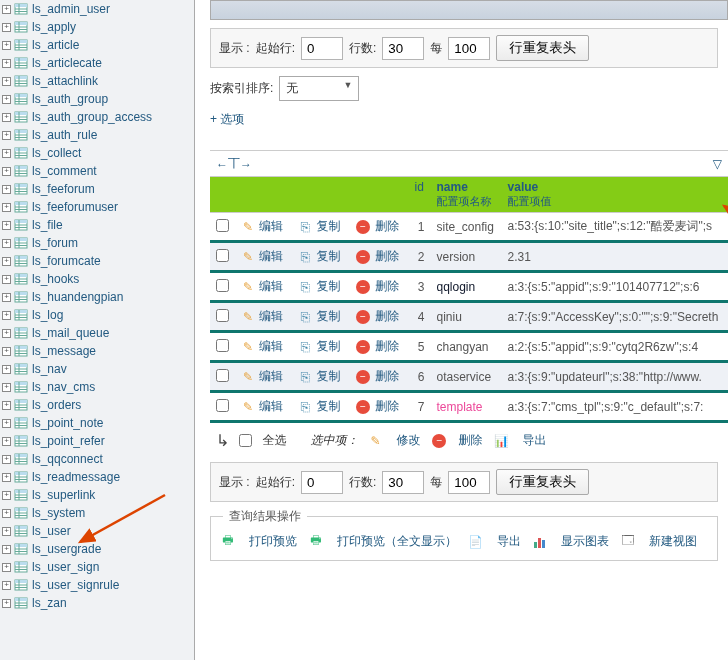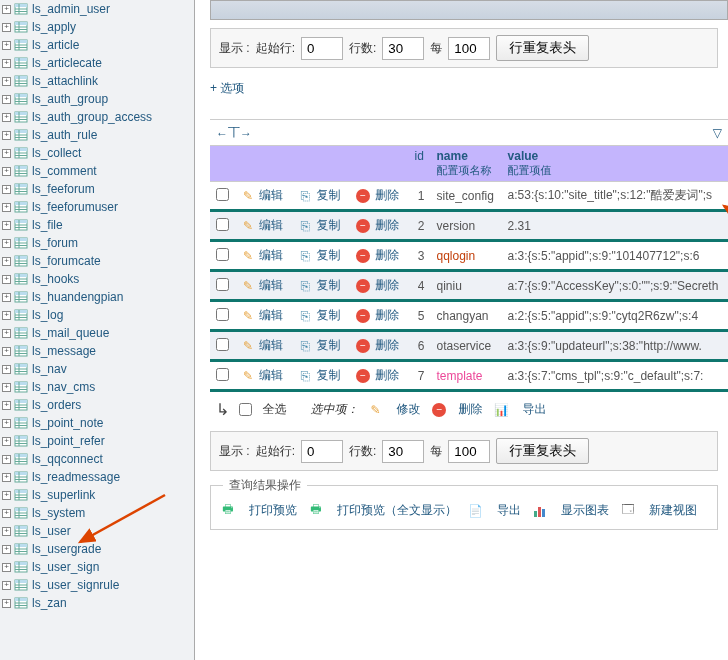--- a/index.html
+++ b/index.html
@@ -15,21 +15,21 @@
 .ctrl-row { background: #f7f7f7; border: 1px solid #ccc; padding: 6px 8px; margin: 4px 10px 8px 0; display: flex; align-items: center; gap: 6px; }
 .ctrl-label { color: #333; }
 .inp { border: 1px solid #b4b4b4; padding: 3px 5px; width: 42px; text-align: left; background: #fff; }
 .btn-row { border: 1px solid #aaa; background: linear-gradient(#fcfcfc,#ececec); padding: 3px 12px; cursor: pointer; border-radius: 2px; }
 .sort-row { display: flex; align-items: center; gap: 6px; margin: 6px 0 6px 0; }
 .select-box { border: 1px solid #aaa; padding: 3px 60px 3px 6px; background: #fff; position: relative; }
 .select-box::after { content: "▼"; position: absolute; right: 6px; font-size: 9px; color: #555; }
 .options-link { color: #235a81; margin: 4px 0 22px 0; display: inline-block; }
 .sort-header { border-top: 1px solid #ccc; border-bottom: 1px solid #ccc; padding: 4px 6px; display: flex; align-items: center; gap: 8px; color: #235a81; }
 table.data { border-collapse: collapse; width: 520px; }
-table.data th { background: #c4b5fd; text-align: left; padding: 3px 6px; border-bottom: 1px solid #ccc; color: #235a81; font-weight: normal; vertical-align: top; }
+table.data th { background: #84cc16; text-align: left; padding: 3px 6px; border-bottom: 1px solid #ccc; color: #235a81; font-weight: normal; vertical-align: top; }
 table.data th .sub2 { color: #235a81; font-size: 11px; display: block; }
 table.data td { padding: 5px 6px; border-bottom: 3px solid #0f766e; text-align: left; vertical-align: middle; }
 table.data tr.odd { background: #fff; }
 table.data tr.even { background: #eef1f6; }
 .act-link { color: #235a81; margin: 0 2px; cursor: pointer; }
 .icon-sm { display: inline-flex; width: 14px; height: 14px; align-items: center; justify-content: center; vertical-align: middle; margin-right: 2px; }
 .pencil { color: #e6a23c; }
 .del-circle { width: 14px; height: 14px; border-radius: 50%; background: #e74c3c; color: #fff; display: inline-flex; align-items: center; justify-content: center; font-size: 10px; line-height: 1; }
 .chk { width: 13px; height: 13px; }
 .btm-actions { display: flex; align-items: center; gap: 10px; padding: 8px 6px; }
@@ -511,20 +511,24 @@
     <span class="ctrl-label">显示 :</span>
     <span class="ctrl-label">起始行:</span>
     <input class="inp" value="0" style="">
     <span class="ctrl-label">行数:</span>
     <input class="inp" value="30" style="">
     <span class="ctrl-label">每</span>
     <input class="inp" value="100" style="">
     <button class="btn-row">行重复表头</button>
   </div>
 
+  <div class="sort-row">
+    <span>按索引排序:</span>
+    <div class="select-box">无</div>
+  </div>
 
   <a class="options-link">+ 选项</a>
 
   <div class="sort-header">
     <span>←丅→</span>
     <span style="margin-left:auto">▽</span>
   </div>
 
   <table class="data">
     <thead>
@@ -554,21 +558,21 @@
           <td style="text-align:right;color:#555">2</td>
           <td style="color:#555">version</td>
           <td style="color:#555;white-space:nowrap">2.31</td>
         </tr>
         <tr class="odd">
           <td><input type="checkbox" class="chk" style=""></td>
           <td style="white-space:nowrap"><span class="icon-sm pencil">✎</span><a class="act-link">编辑</a></td>
           <td style="white-space:nowrap"><span class="icon-sm" style="color:#48a">⎘</span><a class="act-link">复制</a></td>
           <td style="white-space:nowrap"><span class="del-circle">−</span> <a class="act-link">删除</a></td>
           <td style="text-align:right;color:#555">3</td>
-          <td style="color:#c2410c">qqlogin</td>
+          <td style="color:#0f172a">qqlogin</td>
           <td style="color:#555;white-space:nowrap">a:3:{s:5:"appid";s:9:"101407712";s:6</td>
         </tr>
         <tr class="even">
           <td><input type="checkbox" class="chk" style=""></td>
           <td style="white-space:nowrap"><span class="icon-sm pencil">✎</span><a class="act-link">编辑</a></td>
           <td style="white-space:nowrap"><span class="icon-sm" style="color:#48a">⎘</span><a class="act-link">复制</a></td>
           <td style="white-space:nowrap"><span class="del-circle">−</span> <a class="act-link">删除</a></td>
           <td style="text-align:right;color:#555">4</td>
           <td style="color:#555">qiniu</td>
           <td style="color:#555;white-space:nowrap">a:7:{s:9:"AccessKey";s:0:"";s:9:"Secreth</td>

